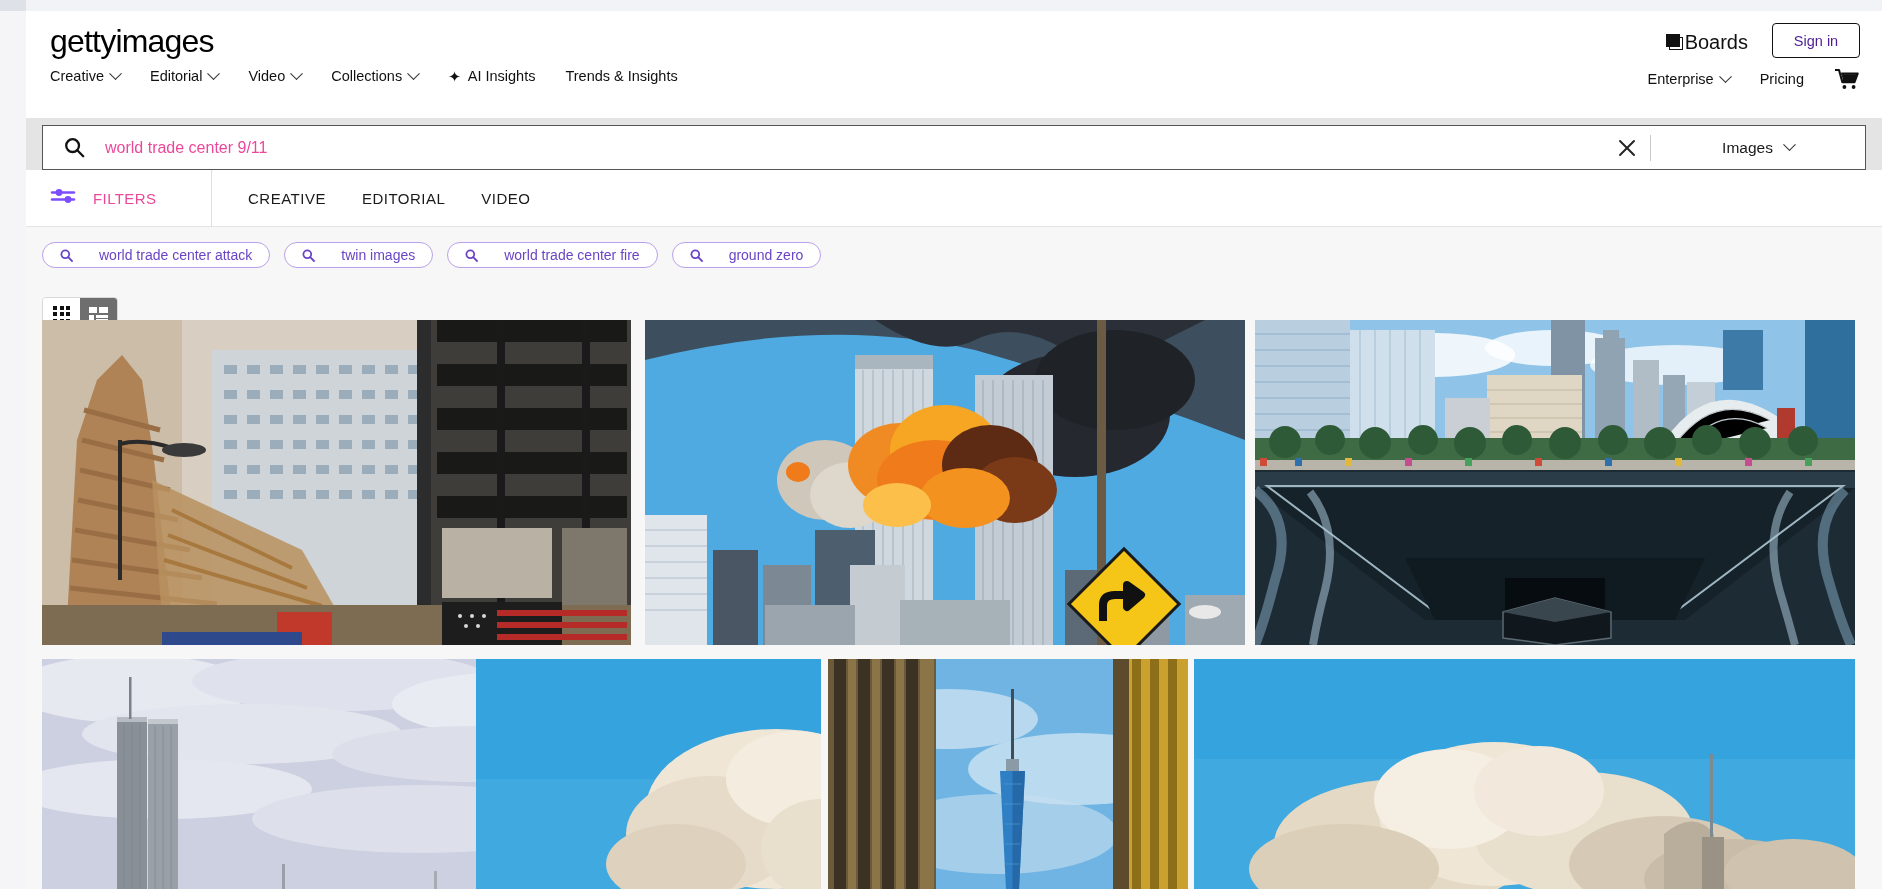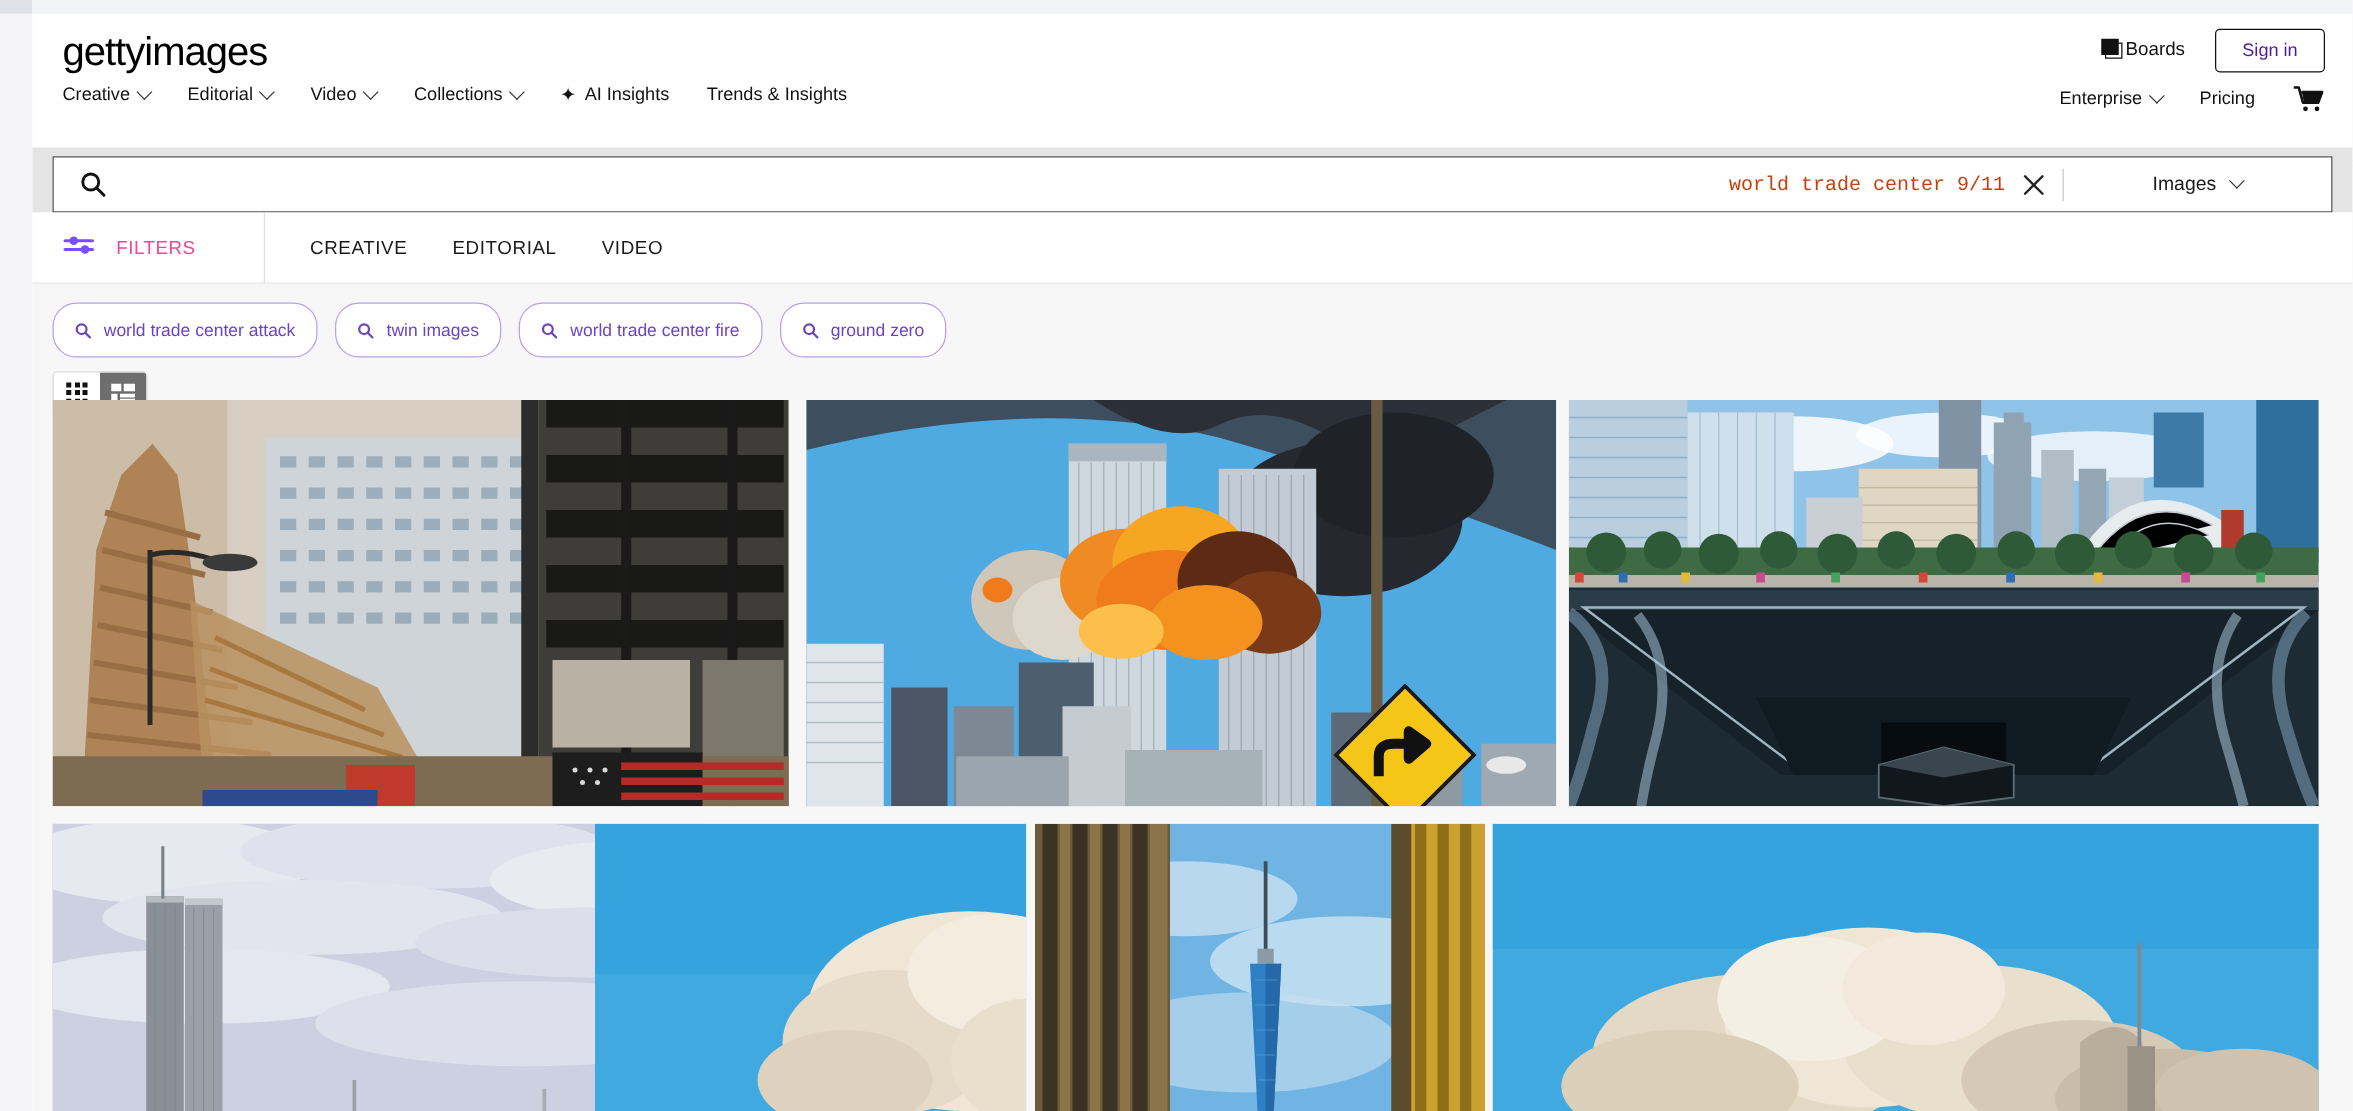--- a/index.html
+++ b/index.html
@@ -39,21 +39,21 @@
   .logo {
     position: absolute; left: 24px; top: 12px;
     font-size: 32px; letter-spacing: -0.8px; color: #000; white-space: nowrap;
   }
   .logo b { font-weight: 400; }
   .logo span.light { font-weight: 400; }
 
   .boards-btn {
     position: absolute; right: 134px; top: 20px;
     display: flex; align-items: center; gap: 0;
-    font-size: 15px; color: #111; cursor: pointer;
+    font-size: 20px; color: #111; cursor: pointer;
   }
   .boards-icon { position: relative; width: 19px; height: 17px; }
   .boards-icon .b1 {
     position: absolute; left: 3px; top: 3px; width: 14px; height: 13px;
     border: 1.6px solid #111; background: transparent;
   }
   .boards-icon .b2 {
     position: absolute; left: 0; top: 0; width: 14px; height: 13px;
     background: #111;
   }
@@ -101,21 +101,21 @@
   .search-box {
     position: absolute; left: 16px; top: 7px; width: 1824px; height: 45px;
     background: #fff; border: 1.5px solid #555;
     display: flex; align-items: center;
   }
   .search-icon-wrap {
     width: 62px; display:flex; align-items:center; justify-content:center;
   }
   .search-input {
     flex: 1; border: none; outline: none; background: transparent;
-    font-family: Liberation Mono, monospace; font-size: 16px; color: #c2410c; text-align: right;
+    font-family: Liberation Sans, sans-serif; font-size: 16px; color: #ec4899;
   }
   .clear-btn {
     width: 46px; height: 45px; display:flex; align-items:center; justify-content:center;
     cursor:pointer;
   }
   .vdiv { width: 1px; height: 26px; background: #c9c9c9; }
   .type-select {
     width: 214px; height: 45px;
     display:flex; align-items:center; justify-content:center; gap: 12px;
     font-size: 15.5px; color: #1a1a1a; cursor: pointer;
@@ -141,22 +141,22 @@
   
   .results {
     position: absolute; left: 0; top: 227px; width: 1856px; height: 662px;
     background: #f7f7f8;
   }
   .chips {
     position: absolute; left: 16px; top: 15px;
     display: flex; gap: 14px;
   }
   .chip {
-    height: 44px; padding: 0 17px; border: 1px solid #b9a0ea; border-radius: 19px;
-    background: #fff; display: flex; align-items: center; gap: 10px;
+    height: 26px; padding: 0 17px; border: 1px solid #b9a0ea; border-radius: 19px;
+    background: #fff; display: flex; align-items: center; gap: 26px;
     font-size: 14px; color: #6a44c4; cursor: pointer; white-space: nowrap;
   }
   .count-row {
     position: absolute; left: 16px; top: 70px; right: 16px;
     display: flex; align-items: center; justify-content: space-between;
   }
   .count-text { font-size: 14px; color: #222; }
   .view-toggle {
     display: flex; border-radius: 4px; overflow: hidden;
     border: 1px solid #d8d8d8;

